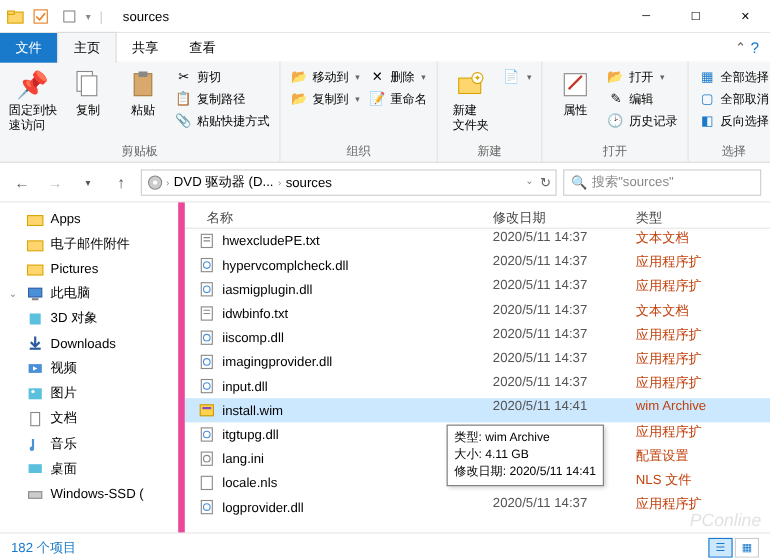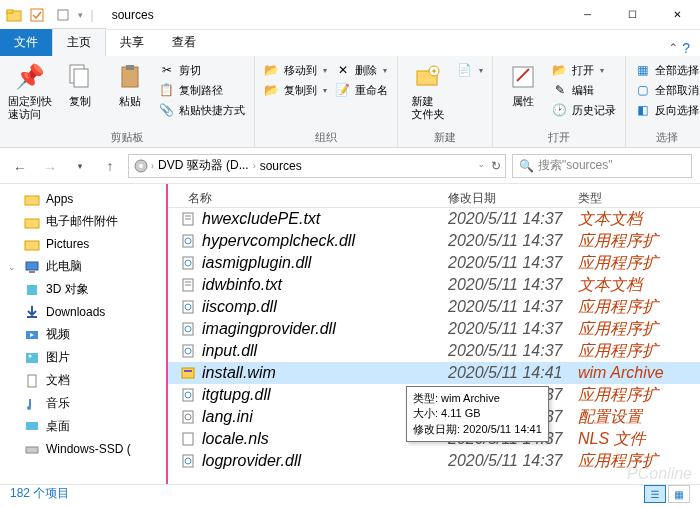--- a/index.html
+++ b/index.html
@@ -6,21 +6,21 @@
 body { width: 700px; height: 507px; background: #fff; overflow: hidden; font-size: 12px; color: #000; position: relative; }
 
 .titlebar { height: 30px; display: flex; align-items: center; background: #fff; border-bottom: 1px solid #e5e5e5; }
 .titlebar-left { display: flex; align-items: center; padding-left: 6px; gap: 4px; }
 .folder-ico { width: 16px; height: 16px; }
 .qat-item { width: 22px; height: 22px; display: flex; align-items: center; justify-content: center; }
 .title-text { margin-left: 10px; font-size: 12px; color: #000; }
 .win-controls { margin-left: auto; display: flex; }
 .win-btn { width: 45px; height: 30px; display: flex; align-items: center; justify-content: center; font-size: 10px; }
 
-.tabbar { height: 26px; display: flex; align-items: flex-end; background: #fff; }
+.tabbar { height: 26px; display: flex; align-items: center; background: #fff; }
 .tab { padding: 5px 14px; font-size: 12px; cursor: pointer; }
 .tab.file { background: #1979ca; color: #fff; }
 .tab.active { background: #f5f6f7; border: 1px solid #dadada; border-bottom: none; }
 .tabbar-right { margin-left: auto; padding-right: 10px; display: flex; align-items: center; gap: 4px; }
 .help-icon { color: #1979ca; font-size: 14px; }
 
 .ribbon { height: 92px; background: #f5f6f7; border-bottom: 1px solid #dadada; display: flex; }
 .rgroup { border-right: 1px solid #e1e1e1; padding: 3px 6px 2px; display: flex; flex-direction: column; }
 .rgroup-body { flex: 1; display: flex; align-items: flex-start; gap: 2px; }
 .rgroup-label { text-align: center; font-size: 11px; color: #666; padding-top: 2px; }
@@ -33,42 +33,42 @@
 .drop-arrow { font-size: 8px; color: #666; margin-left: 2px; }
 
 .navbar { height: 36px; display: flex; align-items: center; padding: 0 8px; gap: 6px; border-bottom: 1px solid #e5e5e5; }
 .nav-btn { width: 24px; height: 24px; display: flex; align-items: center; justify-content: center; color: #555; font-size: 14px; }
 .address { flex: 1; height: 24px; border: 1px solid #ccc; display: flex; align-items: center; padding: 0 4px; gap: 2px; font-size: 12px; }
 .crumb { padding: 0 2px; }
 .crumb-sep { color: #888; font-size: 9px; }
 .search { width: 180px; height: 24px; border: 1px solid #ccc; display: flex; align-items: center; padding: 0 6px; color: #888; font-size: 12px; gap: 4px; }
 
 .content { display: flex; height: 300px; }
-.navpane { width: 168px; border-right: 2px solid #ec4899; overflow-y: auto; padding: 4px 0; }
+.navpane { width: 168px; border-right: 6px solid #ec4899; overflow-y: auto; padding: 4px 0; }
 .tree-item { display: flex; align-items: center; gap: 6px; padding: 3px 6px 3px 24px; font-size: 12px; cursor: pointer; }
 .tree-item.root { padding-left: 8px; font-weight: normal; }
 .tree-item .chev { width: 10px; font-size: 9px; color: #888; }
 .tree-item .ico { width: 16px; height: 16px; display: flex; align-items: center; justify-content: center; }
 
 .filelist { flex: 1; overflow: hidden; position: relative; }
 .columns { display: flex; height: 24px; align-items: flex-end; border-bottom: 1px solid #e5e5e5; font-size: 12px; color: #444; }
 .col-name { width: 280px; padding-left: 20px; }
 .col-date { width: 130px; }
 .col-type { flex: 1; }
 .rows { overflow-y: auto; height: 276px; }
-.row { display: flex; align-items: center; height: 22px; font-size: 16px; font-style: italic; }
+.row { display: flex; height: 22px; font-size: 12px; }
 .row.selected { background: #cce8ff; }
 .row .cell-name { width: 280px; display: flex; align-items: center; gap: 6px; padding-left: 12px; }
 .row .cell-date { width: 130px; color: #555; }
 .row .cell-type { flex: 1; color: #c2410c; white-space: nowrap; overflow: hidden; }
 .file-ico { width: 16px; height: 16px; display: flex; align-items: center; justify-content: center; font-size: 12px; }
 
 .tooltip { position: absolute; left: 238px; top: 202px; background: #fff; border: 1px solid #767676; padding: 4px 6px; font-size: 11px; line-height: 1.4; box-shadow: 2px 2px 4px rgba(0,0,0,0.2); z-index: 10; }
 
-.statusbar { height: 23px; border-top: 1px solid #e5e5e5; display: flex; align-items: flex-start; padding: 0 10px; font-size: 12px; color: #1979ca; }
+.statusbar { height: 23px; border-top: 1px solid #e5e5e5; display: flex; align-items: flex-end; padding: 0 10px; font-size: 12px; color: #1979ca; }
 .status-right { margin-left: auto; display: flex; gap: 2px; }
 .view-btn { width: 22px; height: 18px; border: 1px solid #ccc; display: flex; align-items: center; justify-content: center; font-size: 10px; }
 .view-btn.active { background: #cce8ff; border-color: #1979ca; }
 
 .watermark { position: absolute; right: 8px; bottom: 24px; color: rgba(0,0,0,0.12); font-style: italic; font-size: 16px; pointer-events: none; }
 
 svg { display: block; }
 </style>
 </head>
 <body>

